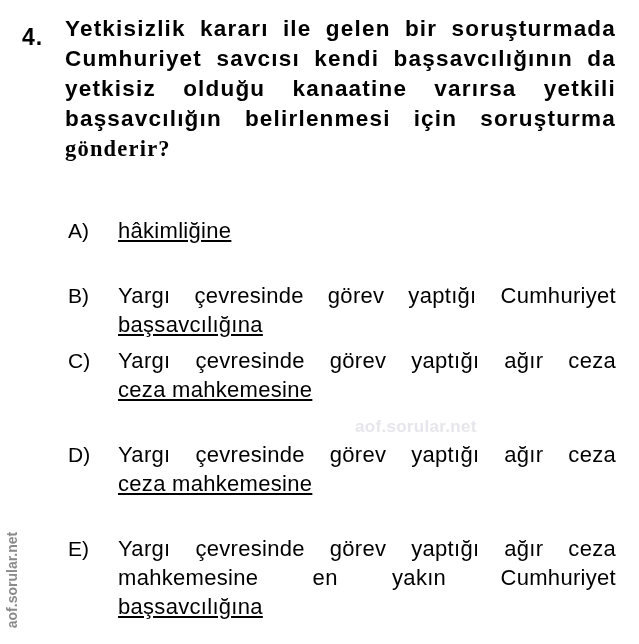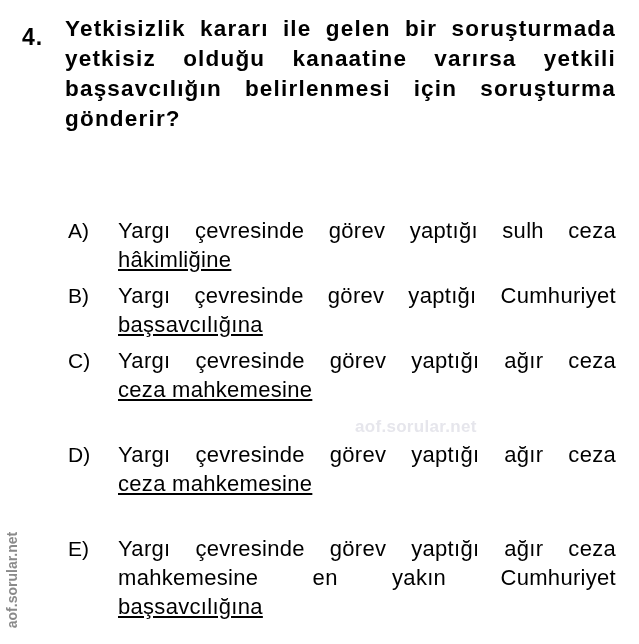--- a/index.html
+++ b/index.html
@@ -13,21 +13,21 @@
   .q-num {
     position: absolute; left: 0; top: 10px; font-weight: bold; font-size: 23px;
     letter-spacing: 1px;
   }
   .q-text {
     position: absolute; left: 43px; top: 0; width: 551px;
     font-weight: bold; font-size: 22.5px; line-height: 30px;
     text-align: justify; letter-spacing: 1.2px; word-spacing: 2px;
   }
   .q-line { display: block; text-align: justify; text-align-last: justify; height: 30px; white-space: nowrap; }
-  .q-line.last { text-align-last: left; }
+  .q-line.last { text-align-last: left; font-family: Liberation Serif, serif; }
   .options { position: absolute; left: 0; top: 0; width: 639px; }
   .option { position: absolute; left: 68px; width: 548px; }
   .opt-letter {
     position: absolute; left: 0; top: 0; font-size: 21px; line-height: 29px;
   }
   .opt-text {
     position: absolute; left: 50px; top: 0; width: 498px;
     font-size: 22px; line-height: 29px; letter-spacing: 0.3px;
   }
   .o-line { display: block; text-align: justify; text-align-last: justify; white-space: nowrap; height: 29px; }
@@ -42,31 +42,31 @@
     text-align: center;
   }
 </style>
 </head>
 <body>
 
 <div class="question">
   <span class="q-num">4.</span>
   <div class="q-text">
     <span class="q-line">Yetkisizlik kararı ile gelen bir soruşturmada</span>
+    <span class="q-line">Cumhuriyet savcısı kendi başsavcılığının da</span>
     <span class="q-line">yetkisiz olduğu kanaatine varırsa yetkili</span>
     <span class="q-line">başsavcılığın belirlenmesi için soruşturma</span>
     <span class="q-line last">gönderir?</span>
   </div>
 </div>
 
 <div class="options">
   <div class="option" style="top:216px;">
     <span class="opt-letter">A)</span>
     <div class="opt-text">
-      <span class="o-line">Yargı çevresinde görev yaptığı sulh ceza</span>
       <span class="o-line last">hâkimliğine</span>
     </div>
   </div>
   <div class="option" style="top:281px;">
     <span class="opt-letter">B)</span>
     <div class="opt-text">
       <span class="o-line">Yargı çevresinde görev yaptığı Cumhuriyet</span>
       <span class="o-line last">başsavcılığına</span>
     </div>
   </div>

